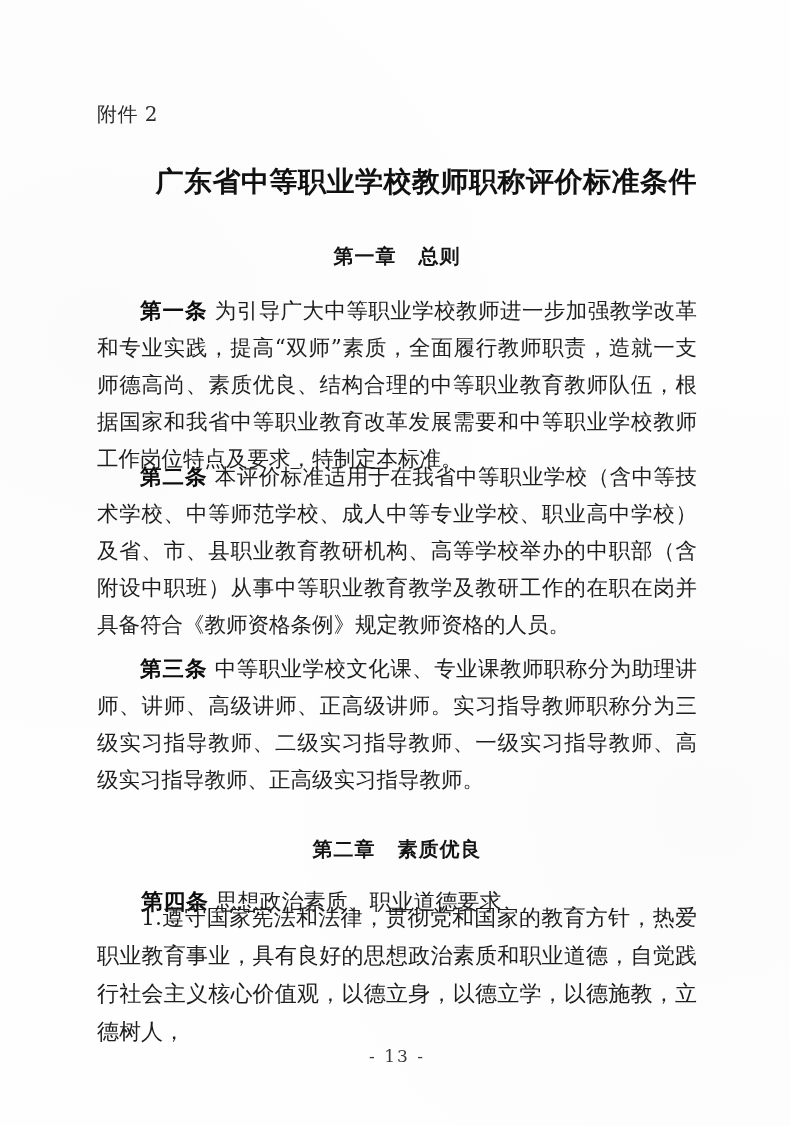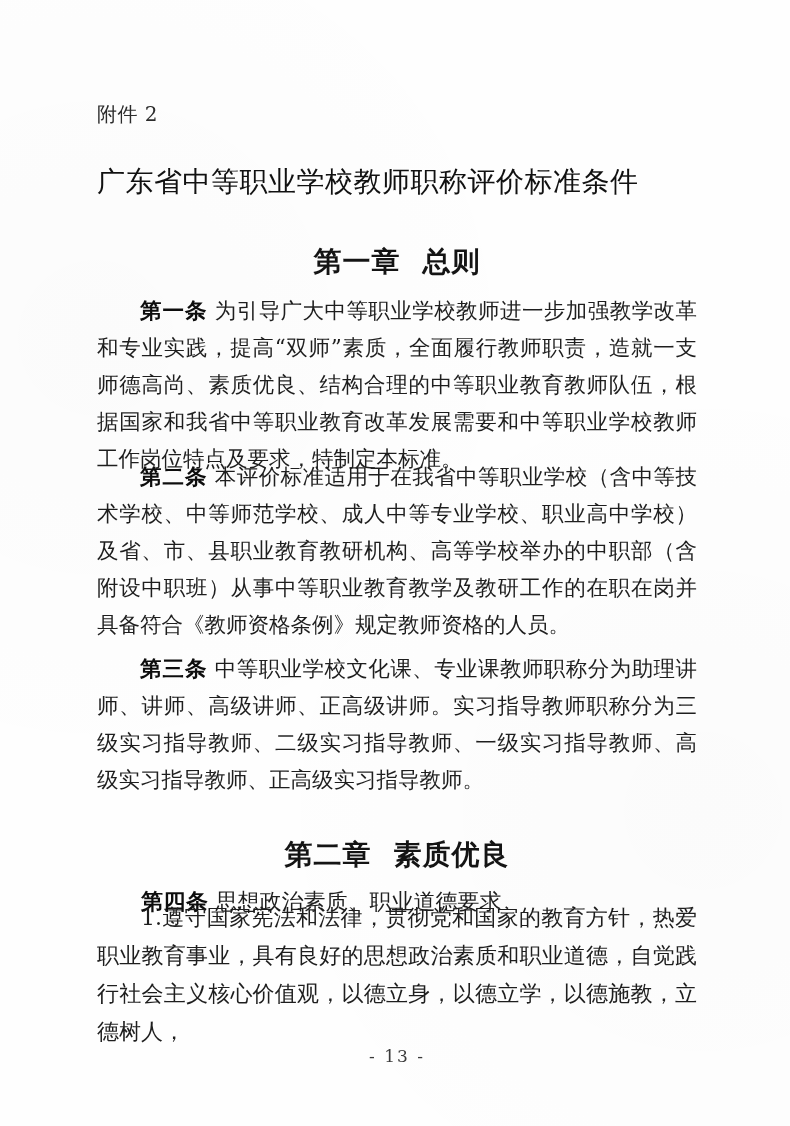--- a/index.html
+++ b/index.html
@@ -47,33 +47,33 @@
     color: #2b2b2b;
     white-space: nowrap;
   }
 
   
   .doc-title {
     position: absolute;
     left: 0;
     top: 163px;
     width: 600px;
-    text-align: left;
+    text-align: right;
     font-size: 28px;
-    font-weight: normal;
+    font-weight: bold;
     letter-spacing: 0.5px;
     color: #111111;
     white-space: nowrap;
   }
 
   
   .chapter {
     width: 600px;
     text-align: center;
-    font-size: 28px;
+    font-size: 20px;
     font-weight: bold;
     color: #141414;
     letter-spacing: 1px;
   }
   .chapter .gap { display: inline-block; width: 22px; }
 
   .chapter-1 { position: absolute; left: 0; top: 243px; }
   .chapter-2 { position: absolute; left: 0; top: 836px; }
 
   

